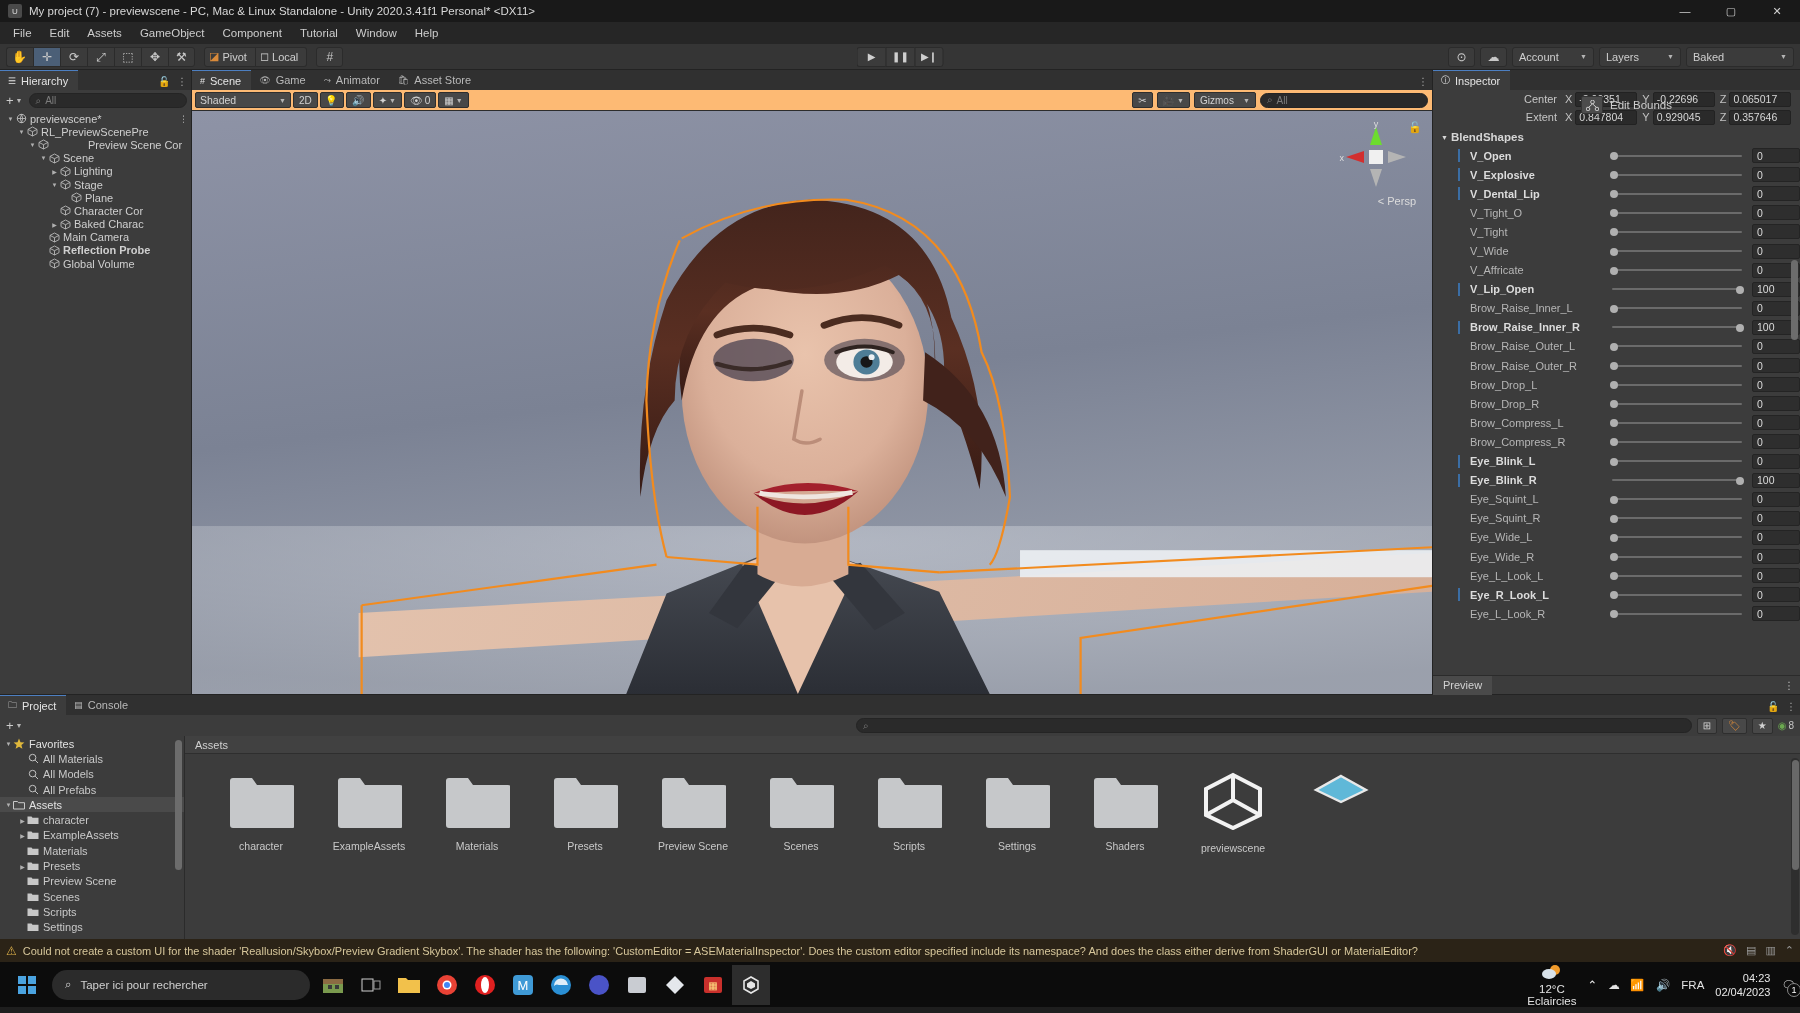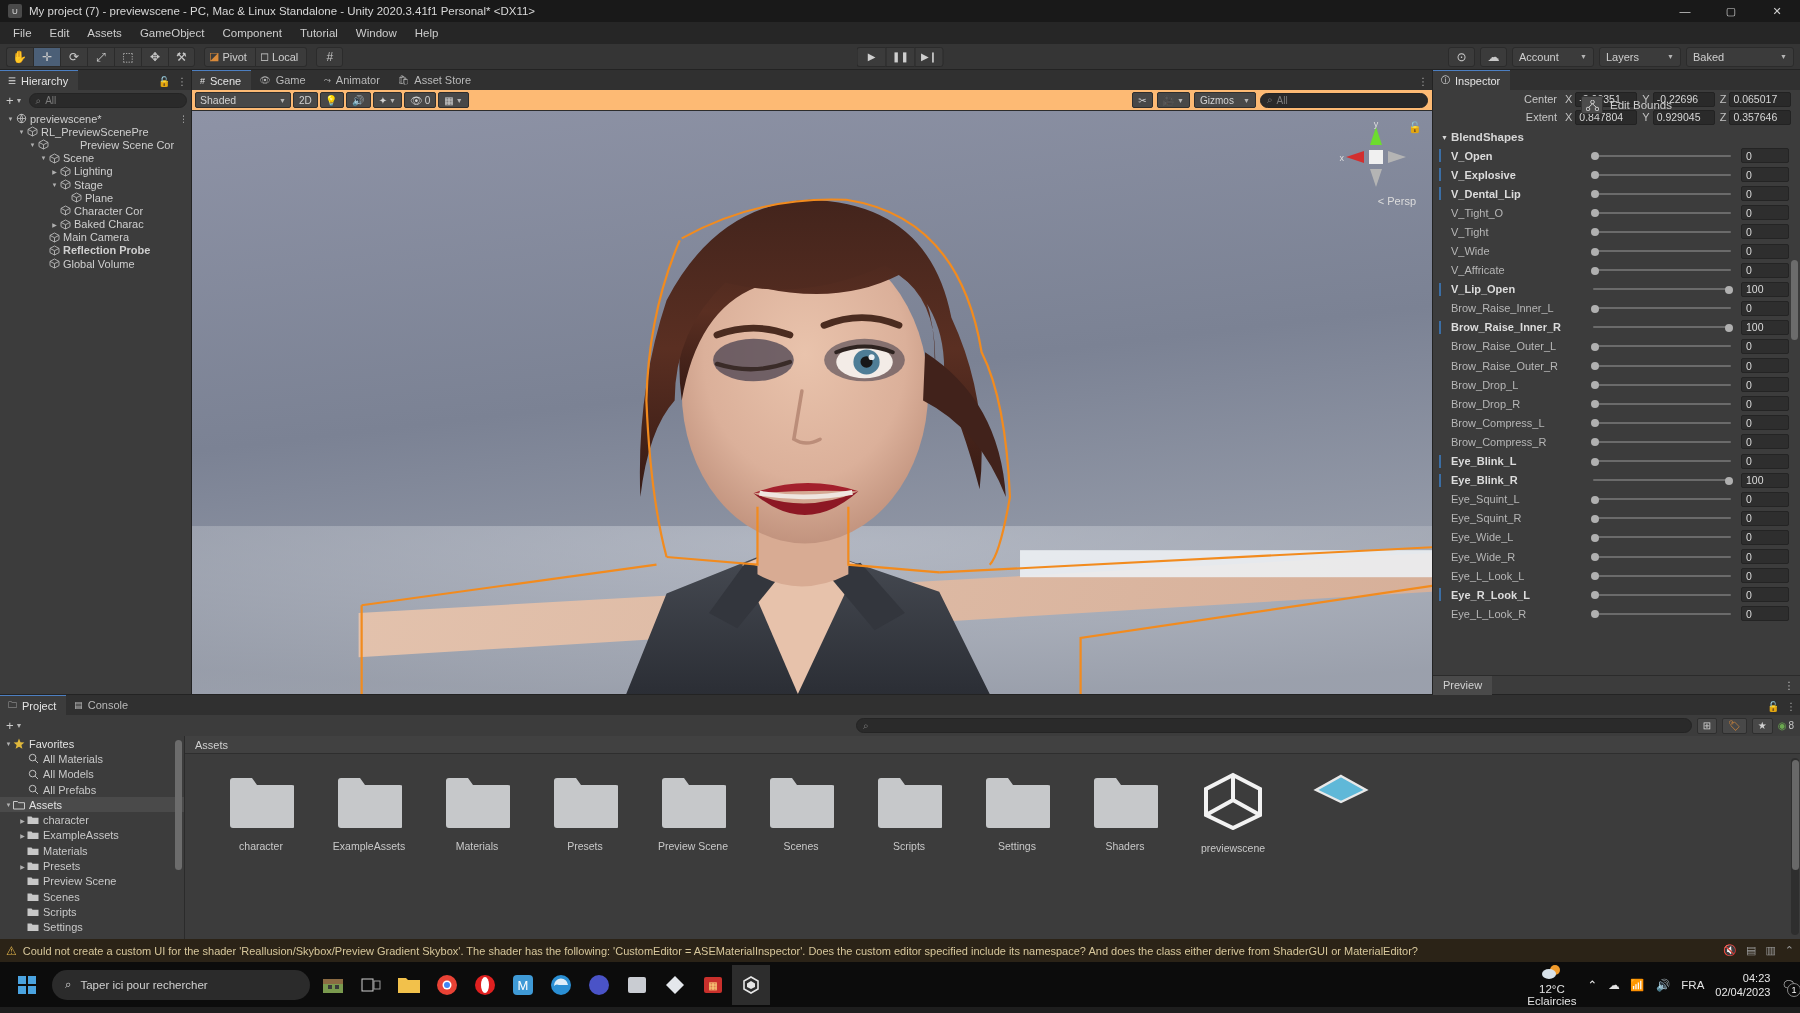--- a/index.html
+++ b/index.html
@@ -272,21 +272,21 @@
           <span style="margin-left: 3px;">RL_PreviewScenePre</span>
         </div>
         <div class="hrow" style="padding-left: 28px;">
           <span class="arrow">▼</span>
           <span class="cube">
             <svg width="11" height="11" viewBox="0 0 11 11">
               <polygon points="5.5,1 10,3.4 10,7.6 5.5,10 1,7.6 1,3.4" fill="none" stroke="#b8b8b8" stroke-width="0.9"></polygon>
               <path d="M1 3.4 L5.5 5.7 L10 3.4 M5.5 5.7 L5.5 10" stroke="#b8b8b8" stroke-width="0.9" fill="none"></path>
             </svg>
           </span>
-          <span style="margin-left: 3px; padding-left: 28px;">Preview Scene Cor</span>
+          <span style="margin-left: 11px; padding-left: 28px;">Preview Scene Cor</span>
         </div>
         <div class="hrow" style="padding-left: 39px;">
           <span class="arrow">▼</span>
           <span class="cube">
             <svg width="11" height="11" viewBox="0 0 11 11">
               <polygon points="5.5,1 10,3.4 10,7.6 5.5,10 1,7.6 1,3.4" fill="none" stroke="#b8b8b8" stroke-width="0.9"></polygon>
               <path d="M1 3.4 L5.5 5.7 L10 3.4 M5.5 5.7 L5.5 10" stroke="#b8b8b8" stroke-width="0.9" fill="none"></path>
             </svg>
           </span>
           <span style="margin-left: 3px;">Scene</span>
@@ -557,21 +557,21 @@
           <span class="axis">Y</span>
           <div class="vfield">0.929045</div>
           <span class="axis">Z</span>
           <div class="vfield">0.357646</div>
         </div>
       </div>
       <div class="bs-header">
         <span style="font-size:7px;">▼</span>
         <span>BlendShapes</span>
       </div>
-      <div id="bs-list" style="position:relative;">
+      <div id="bs-list" style="position:relative;margin-left:19px;">
           <div class="bs-row">
             <div class="mark"></div>
             <div class="bs-name bold">V_Open</div>
             <div class="slider">
               <div class="track"></div>
               <div class="knob" style="left: calc(0% + 0px);"></div>
             </div>
             <div class="bs-val">0</div>
           </div>
           <div class="bs-row">

